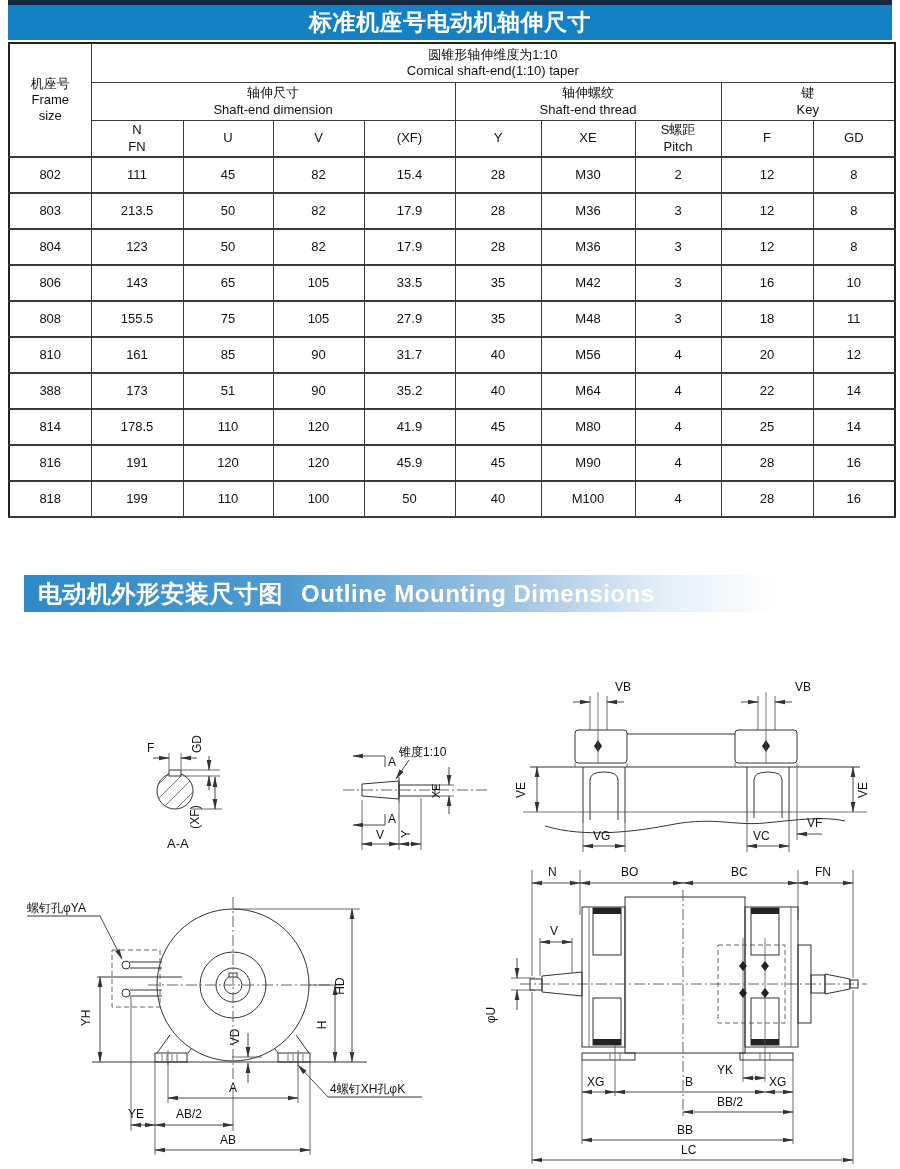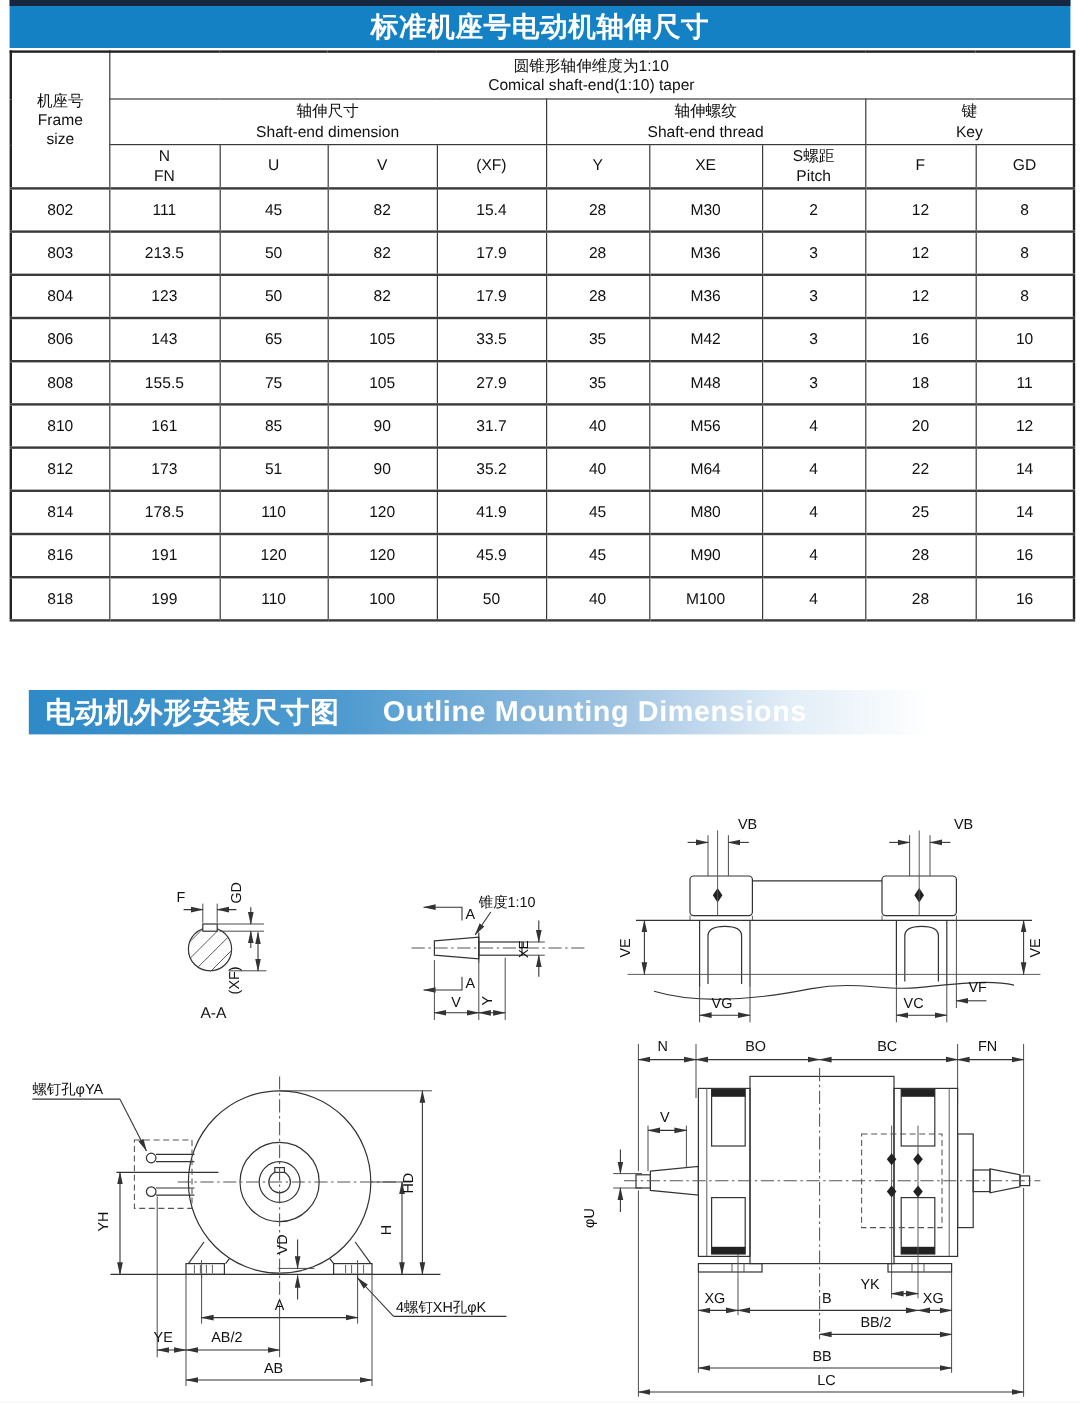--- a/index.html
+++ b/index.html
@@ -7,21 +7,21 @@
         font-family:"Liberation Sans", sans-serif;color:#111;}
   
   .banner1{position:absolute;left:8px;top:0;width:884px;height:40px;background:#1581c5;
            border-top:5px solid #16273f;box-sizing:border-box;display:flex;align-items:center;
            justify-content:center;color:#fff;font-weight:bold;font-size:23px;letter-spacing:.5px;}
   .banner1 .en{margin-left:16px;}
   .banner2{position:absolute;left:24px;top:575px;width:884px;height:37px;
            background:linear-gradient(90deg,#2e8ac7 0%,#4f9bd0 30%,#9fc3e2 55%,#e3eef7 72%,#fff 85%);
            display:flex;align-items:center;color:#fff;font-weight:bold;font-size:24px;
            padding-left:14px;box-sizing:border-box;letter-spacing:.5px;}
-  .banner2 .en{margin-left:36px;}
+  .banner2 .en{margin-left:18px;}
   
   table.dims{position:absolute;left:8px;top:42px;width:884px;border-collapse:collapse;
              table-layout:fixed;border:2px solid #222;}
   table.dims th,table.dims td{border:1px solid #3a3a3a;text-align:center;vertical-align:middle;
              font-size:13px;padding:0;white-space:pre-line;line-height:1.25;}
   table.dims thead tr:nth-child(1) th{height:38px;}
   table.dims thead tr:nth-child(2) th{height:37px;}
   table.dims thead tr:nth-child(3) th{height:35px;}
   table.dims tbody td{height:34px;border-top-width:2px;border-bottom-width:2px;}
   table.dims th{font-weight:normal;}
@@ -165,21 +165,21 @@
           <td>85</td>
           <td>90</td>
           <td>31.7</td>
           <td>40</td>
           <td>M56</td>
           <td>4</td>
           <td>20</td>
           <td>12</td>
         </tr>
         <tr>
-          <td>812</td>
+          <td>388</td>
           <td>173</td>
           <td>51</td>
           <td>90</td>
           <td>35.2</td>
           <td>40</td>
           <td>M64</td>
           <td>4</td>
           <td>22</td>
           <td>14</td>
         </tr>

